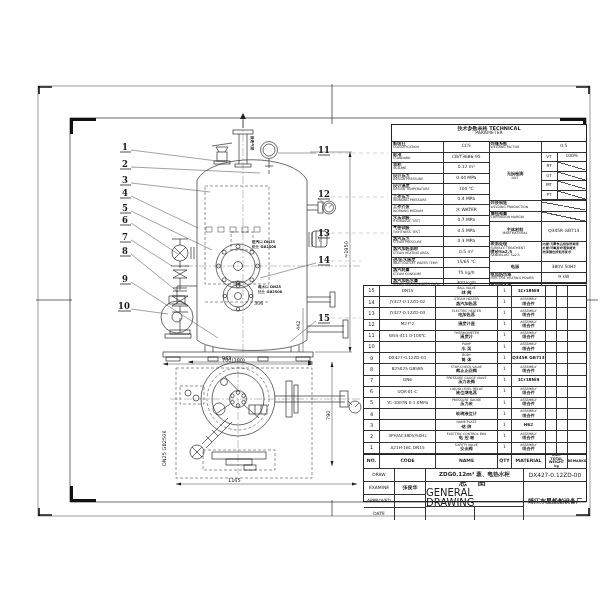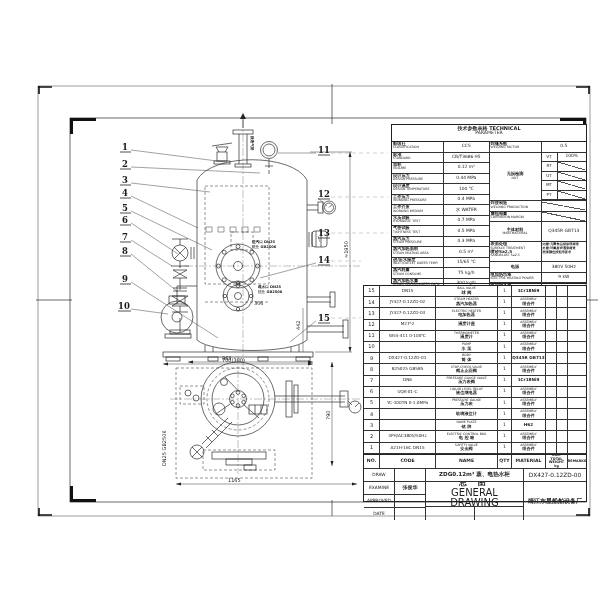--- a/index.html
+++ b/index.html
@@ -17,21 +17,21 @@
   .num{font:bold 8.5px "DejaVu Serif","Liberation Serif",serif;}
   .dim{font:5px "DejaVu Sans",sans-serif;}
   .note{font:bold 3.6px "DejaVu Sans",sans-serif;}
 
   
   .tbl{position:absolute;background:#fff;border:1px solid #222;box-sizing:border-box;line-height:1.05;}
   .cell{box-sizing:border-box;overflow:hidden;}
   .bR{border-right:.6px solid #333;} .bB{border-bottom:.6px solid #333;}
   .cn{font-weight:bold;font-size:4.2px;} .en{font-size:3.2px;color:#222;}
   .val{font-size:4.4px;text-align:center;}
-  .ctr{display:flex;flex-direction:column;justify-content:center;align-items:center;text-align:center;}
+  .ctr{display:flex;flex-direction:column;justify-content:center;align-items:center;}
   .diag{position:relative;color:transparent!important;}
   .diag::after{content:"";position:absolute;left:2%;top:4%;width:96%;height:92%;
     background:linear-gradient(to top right,transparent 47%,#555 47%,#555 53%,transparent 53%);}
   
   #param{left:391px;top:124px;width:196px;height:160px;}
   #param .hdr{height:15px;border-bottom:.8px solid #222;text-align:center;font-size:5px;font-weight:bold;padding-top:1px;}
   #param .hdr .h2{font-weight:normal;font-size:4.6px;}
   .pbody{display:flex;height:143px;}
   .phalf{width:98px;display:flex;flex-direction:column;}
   .prow{display:flex;height:9.53px;flex:0 0 auto;}

